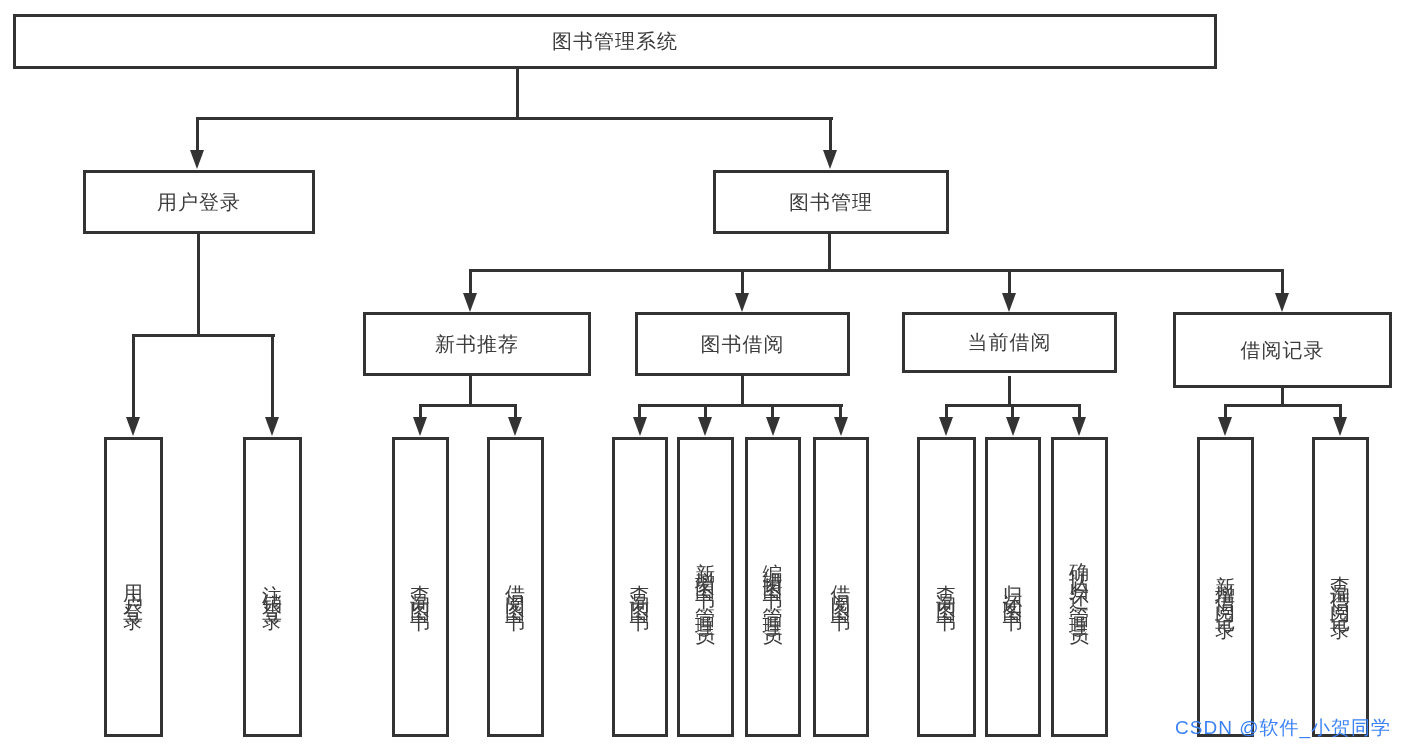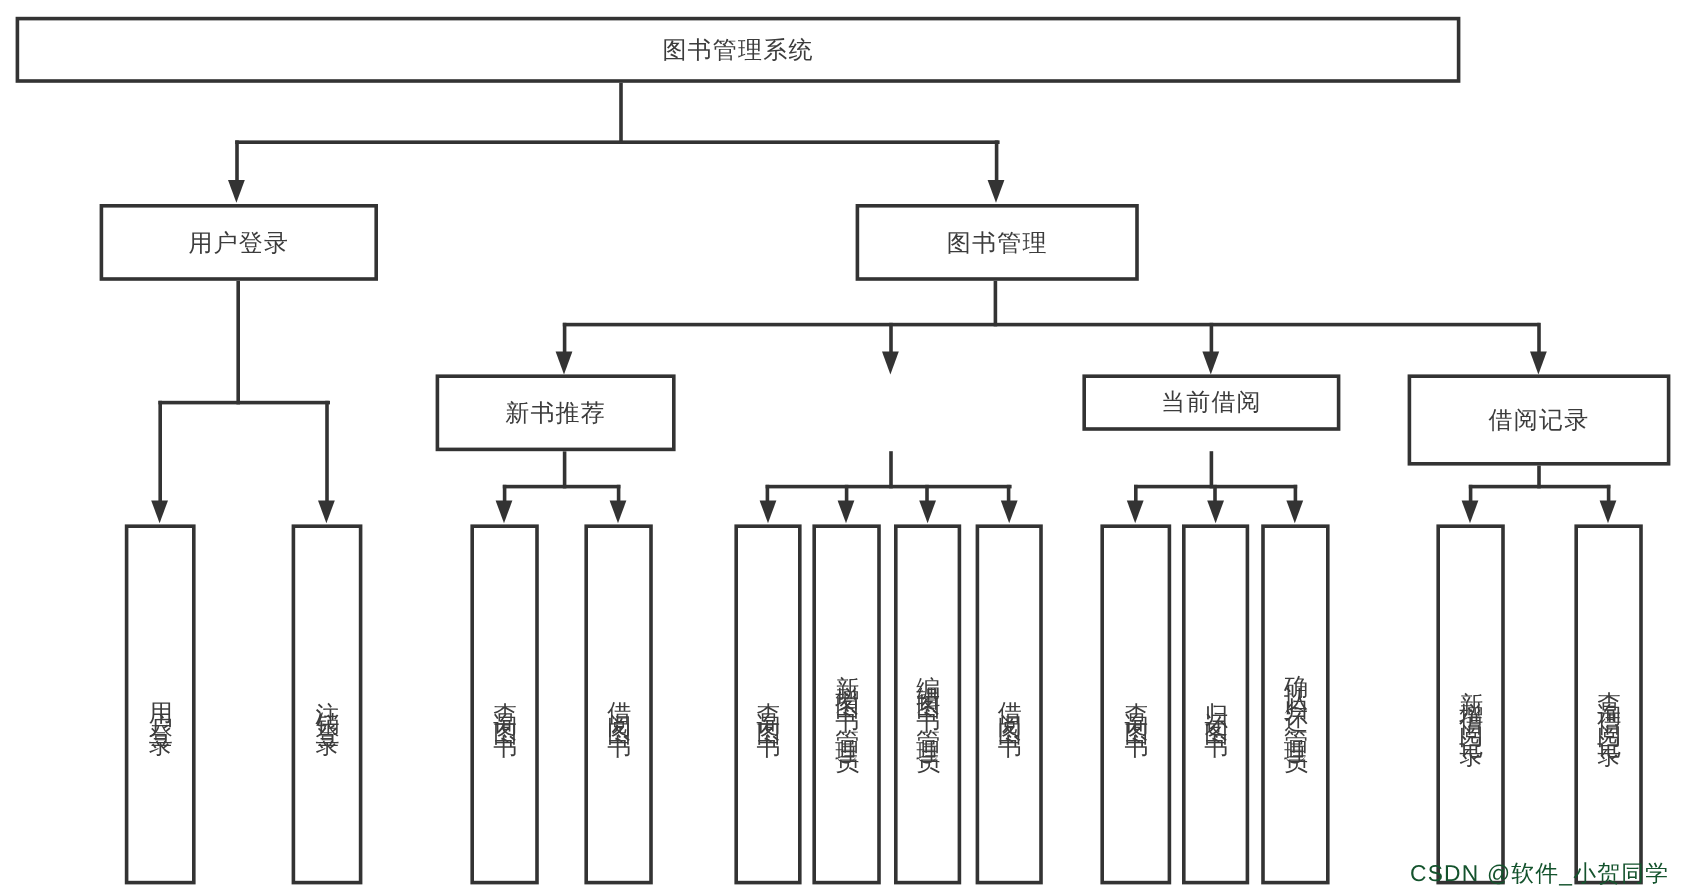--- a/index.html
+++ b/index.html
@@ -27,21 +27,21 @@
   .vl { position:absolute; width:3px;  background:#333333; z-index:1; }
   .arw {
     position:absolute; width:0; height:0; z-index:1;
     border-left:7px solid transparent;
     border-right:7px solid transparent;
     border-top:19px solid #333333;
   }
 
   .watermark {
     position:absolute; right:14px; bottom:6px;
-    font-size:19px; color:#14532d; letter-spacing:1px;
+    font-size:19px; color:#3b82f6; letter-spacing:1px;
     z-index:5; white-space:nowrap;
   }
 </style>
 </head>
 <body>
 
 <div class="stage">
 
   <div class="box hbox" style="left:13px; top:14px; width:1204px; height:55px;">
     <span>图书管理系统</span>
@@ -72,24 +72,27 @@
   <div class="hl" style="left:469px;  top:269px; width:814px;"></div>
   <div class="vl" style="left:469px;  top:269px; height:27px;"></div>
   <div class="vl" style="left:741px;  top:269px; height:27px;"></div>
   <div class="vl" style="left:1008px; top:269px; height:27px;"></div>
   <div class="vl" style="left:1281px; top:269px; height:27px;"></div>
   <div class="arw" style="left:463px;  top:293px;"></div>
   <div class="arw" style="left:735px;  top:293px;"></div>
   <div class="arw" style="left:1002px; top:293px;"></div>
   <div class="arw" style="left:1275px; top:293px;"></div>
 
-  <div class="box hbox" style="left:363px; top:312px; width:200px; height:64px;">
+  <div class="box hbox" style="left:363px; top:312px; width:228px; height:64px;">
     <span>新书推荐</span>
   </div>
-  <div class="box hbox" style="left:902px; top:312px; width:215px; height:47px;">
+  <div class="box hbox" style="left:635px; top:312px; width:215px; height:64px;">
+    <span>图书借阅</span>
+  </div>
+  <div class="box hbox" style="left:902px; top:312px; width:215px; height:61px;">
     <span>当前借阅</span>
   </div>
   <div class="box hbox" style="left:1173px; top:312px; width:219px; height:76px;">
     <span>借阅记录</span>
   </div>
 
   <div class="vl" style="left:469px; top:376px; height:31px;"></div>
   <div class="hl" style="left:419px; top:404px; width:98px;"></div>
   <div class="vl" style="left:419px; top:404px; height:15px;"></div>
   <div class="vl" style="left:514px; top:404px; height:15px;"></div>

